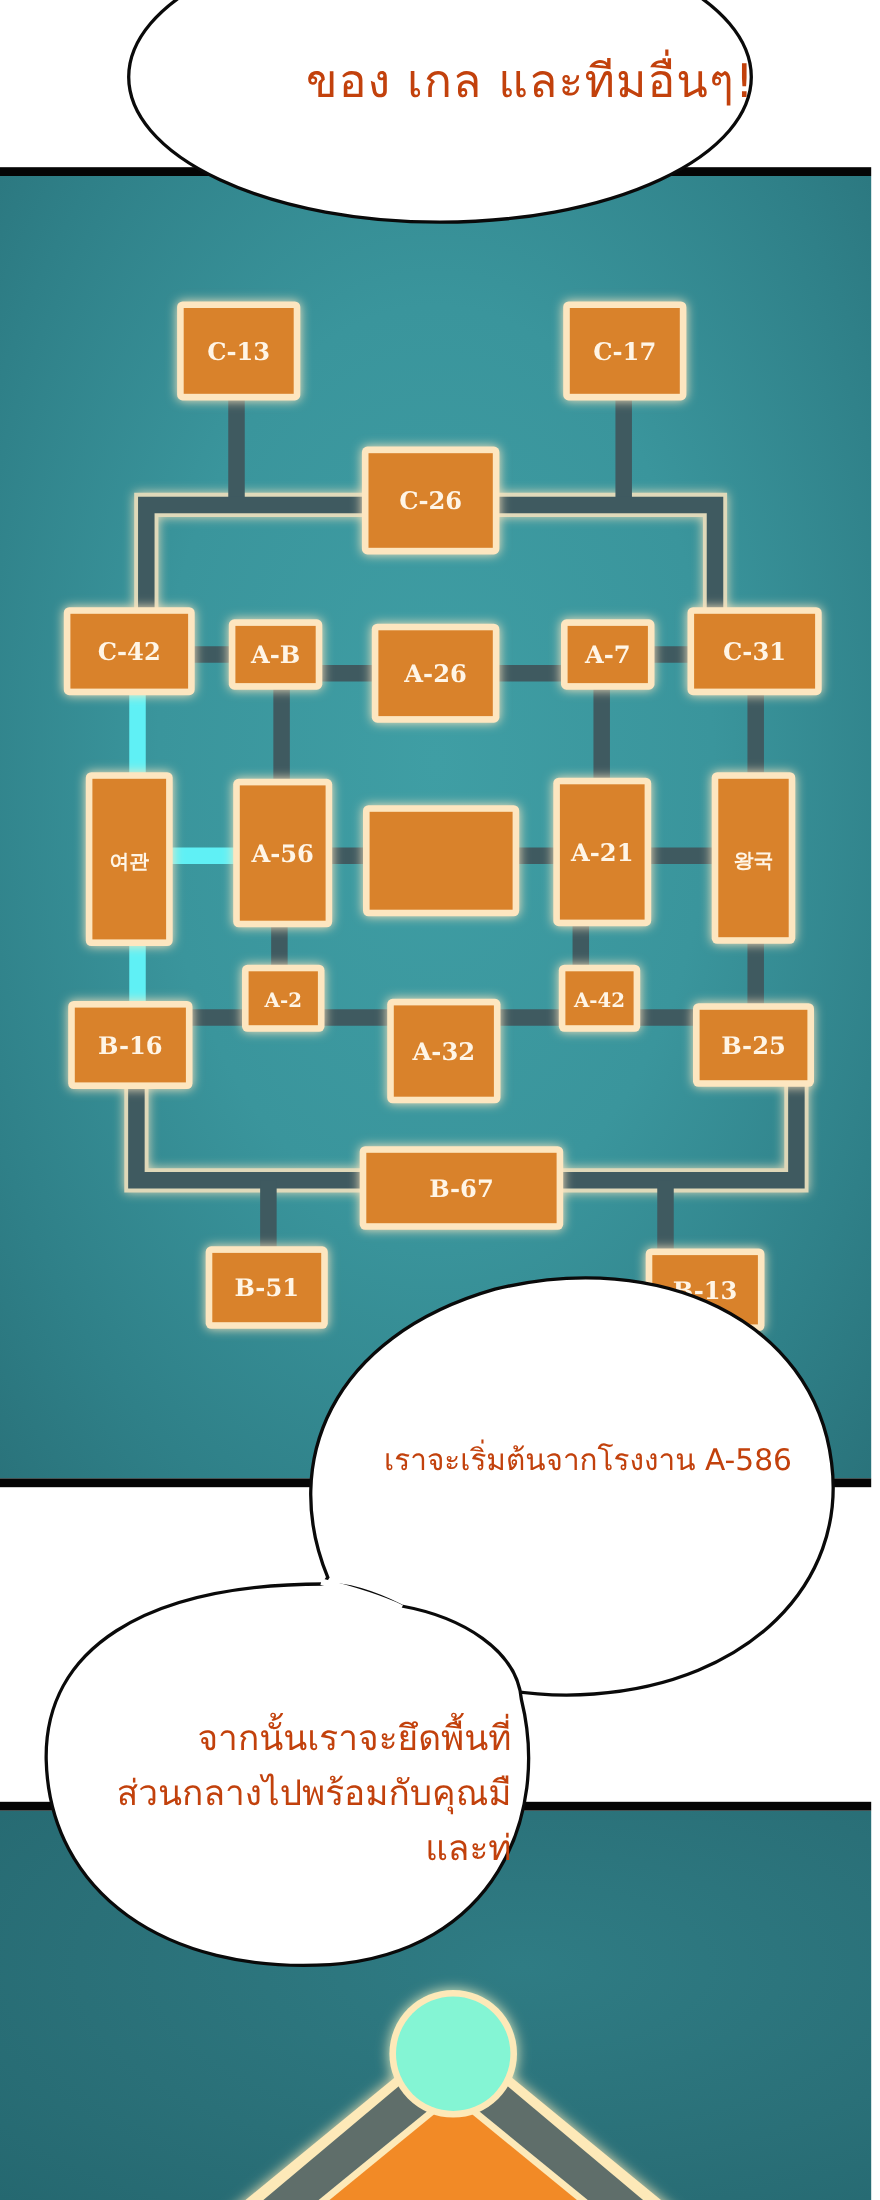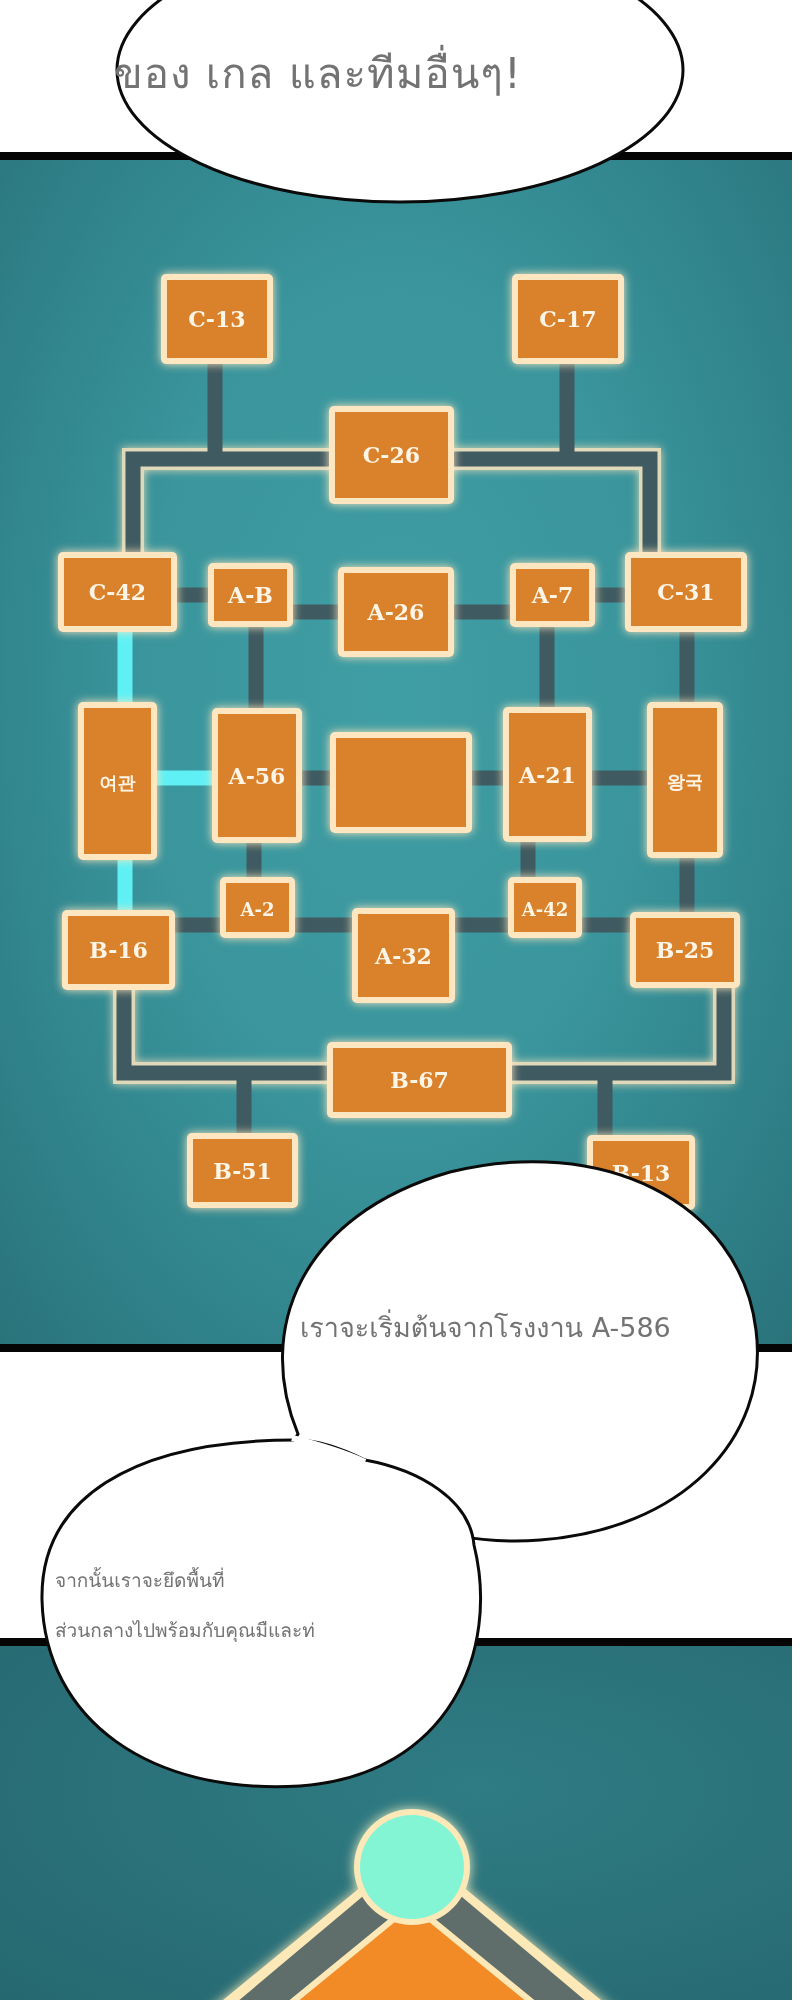--- a/index.html
+++ b/index.html
@@ -6,21 +6,21 @@
   body { width: 800px; height: 2000px; position: relative; overflow: hidden; background: #ffffff; font-family: "DejaVu Sans", sans-serif; }
   .panel { position: absolute; left: 0; width: 792px; overflow: hidden; }
   #panel-map { top: 152px; height: 1200px; border-top: 8px solid #050505; border-bottom: 8px solid #050505; box-sizing: border-box;
     background: radial-gradient(ellipse at 50% 45%, #3f9ea4 0%, #3a959c 45%, #2f8088 80%, #2a737b 100%); }
   #panel-bottom { top: 1638px; height: 362px; border-top: 8px solid #050505; box-sizing: border-box;
     background: radial-gradient(ellipse at 60% 40%, #2f7c84 0%, #2a7078 60%, #256870 100%); }
   svg.map { position: absolute; left: 0; top: -160px; width: 800px; height: 2000px; }
   .node-label { font-family: "DejaVu Serif", serif; font-weight: bold; fill: #fff5e6; }
   .bubble { position: absolute; }
   .bubble svg { position: absolute; left: 0; top: 0; overflow: visible; }
-  .bubble .text { position: absolute; left: 0; right: 0; text-align: left; color: #737373; font-family: "DejaVu Sans", sans-serif; }
+  .bubble .text { position: absolute; left: 0; right: 0; text-align: right; color: #c2410c; font-family: "DejaVu Sans", sans-serif; }
   #bubble-top .text { top: 40px; font-size: 42px; letter-spacing: 1px; }
   #bubble-mid .text { top: 1310px; font-size: 27px; line-height: 44px; }
   .line { display: block; }
 </style>
 </head>
 <body>
 
 <div class="panel" id="panel-map">
   <svg class="map" id="map-svg" viewBox="0 0 800 2000">
     <defs>
@@ -244,17 +244,17 @@
              C 500 1650, 450 1775, 300 1786
              C 150 1795, 45 1720, 42 1600
              C 40 1500, 130 1440, 295 1440
              C 320 1440, 345 1450, 365 1460
              C 420 1470, 470 1500, 474 1545 Z" fill="#fff" stroke="#0a0a0a" stroke-width="3"></path>
     <path d="M292 1438 C 320 1445, 350 1455, 365 1462" fill="none" stroke="#fff" stroke-width="6"></path>
   </svg>
   <div class="text" style="top:1305px;left:300px;width:420px;right:auto;font-size:27px;line-height:45px;">
     <span class="line">เราจะเริ่มต้นจากโรงงาน A-586</span>
   </div>
-  <div class="text" style="top:1555px;left:55px;width:410px;right:auto;font-size:19px;line-height:50px;">
+  <div class="text" style="top:1555px;left:55px;width:410px;right:auto;font-size:32px;line-height:50px;">
     <span class="line">จากนั้นเราจะยึดพื้นที่</span>
     <span class="line">ส่วนกลางไปพร้อมกับคุณมืและท่</span>
   </div>
 </div>
 
 </body></html>

